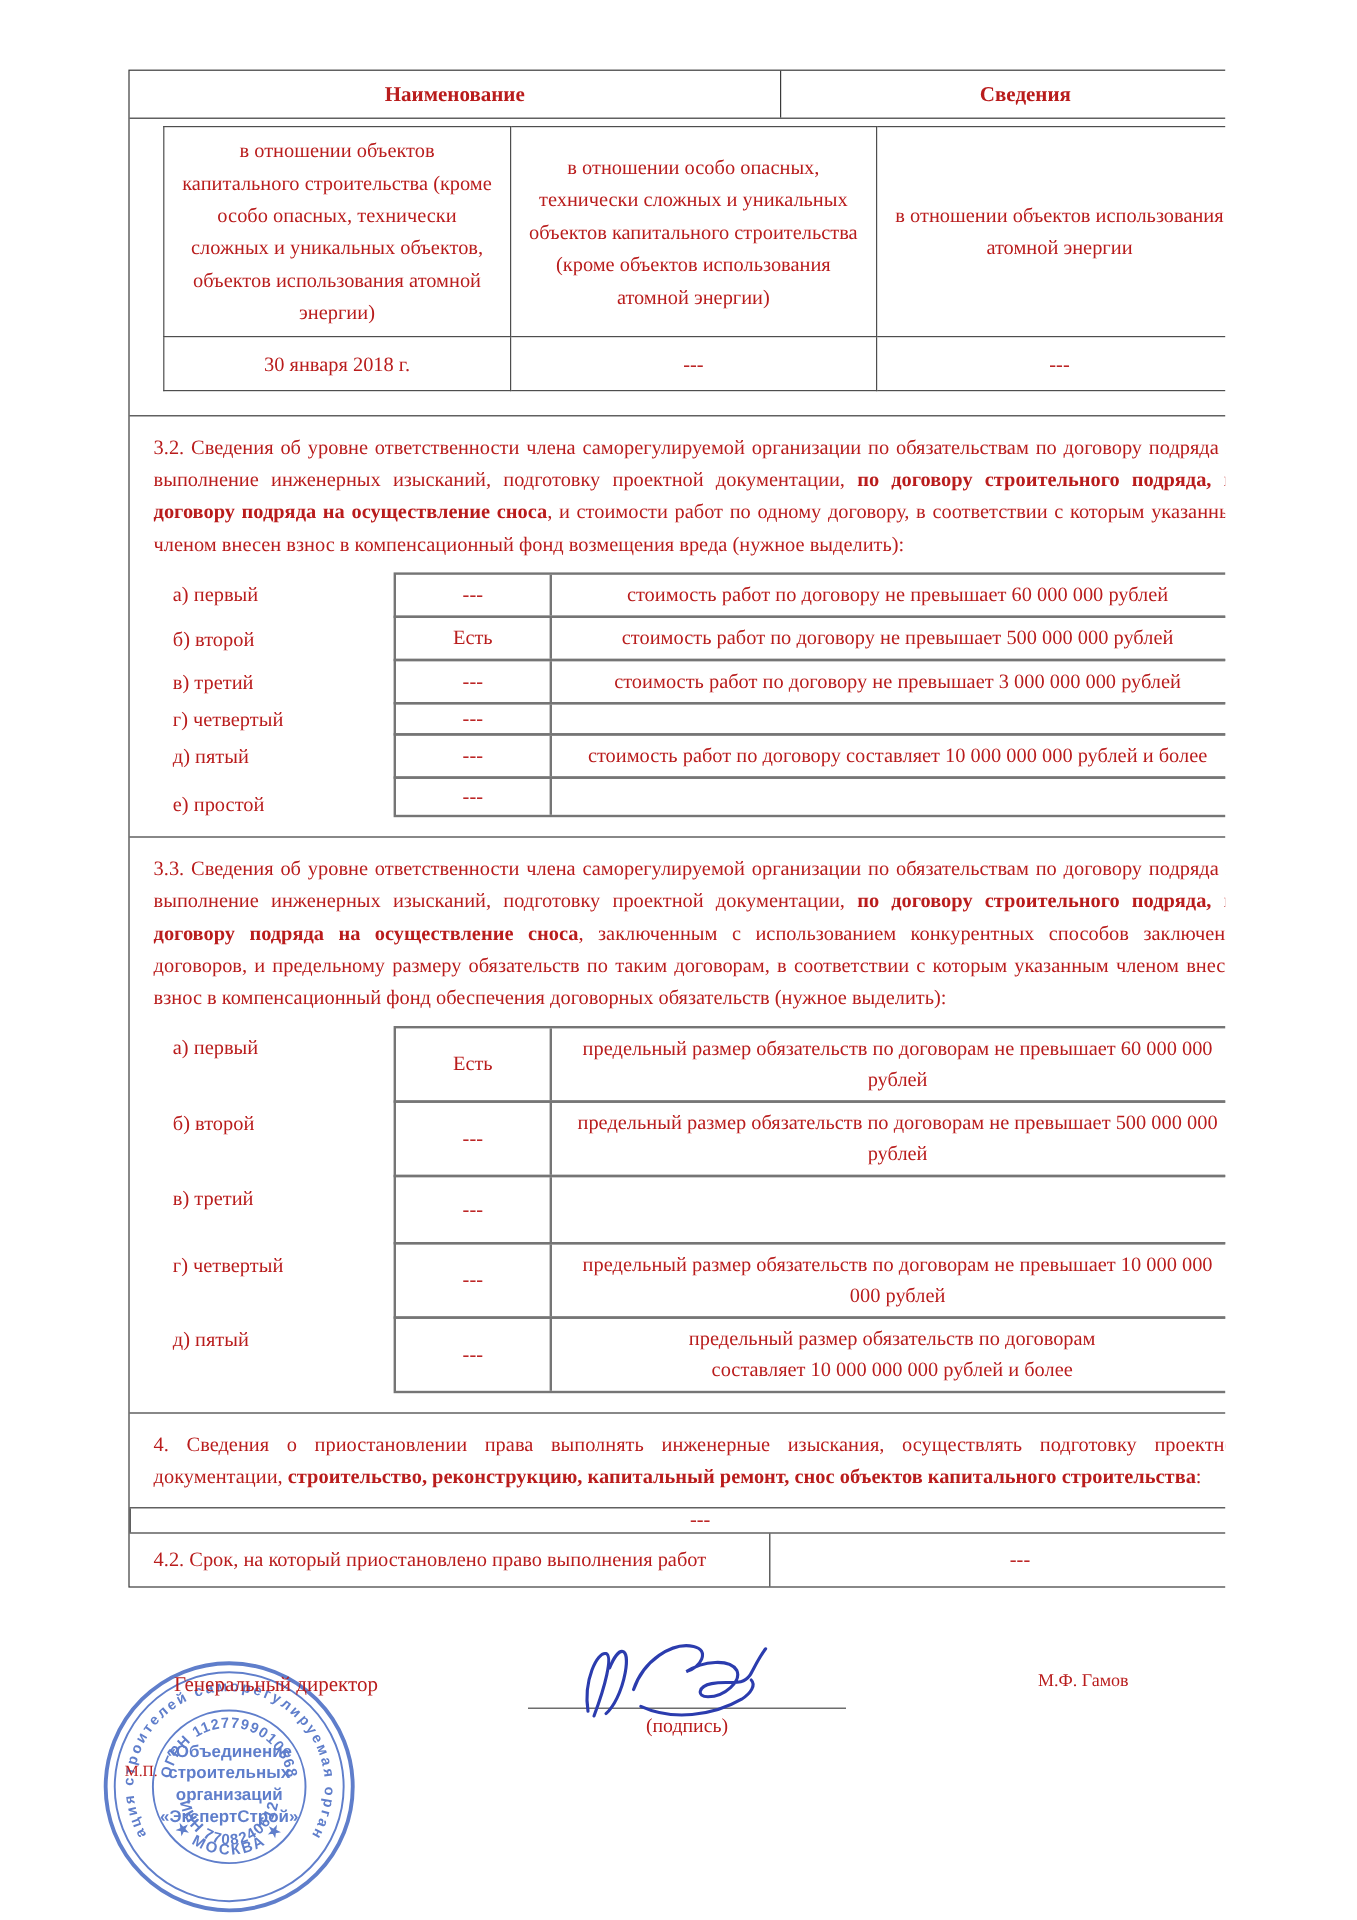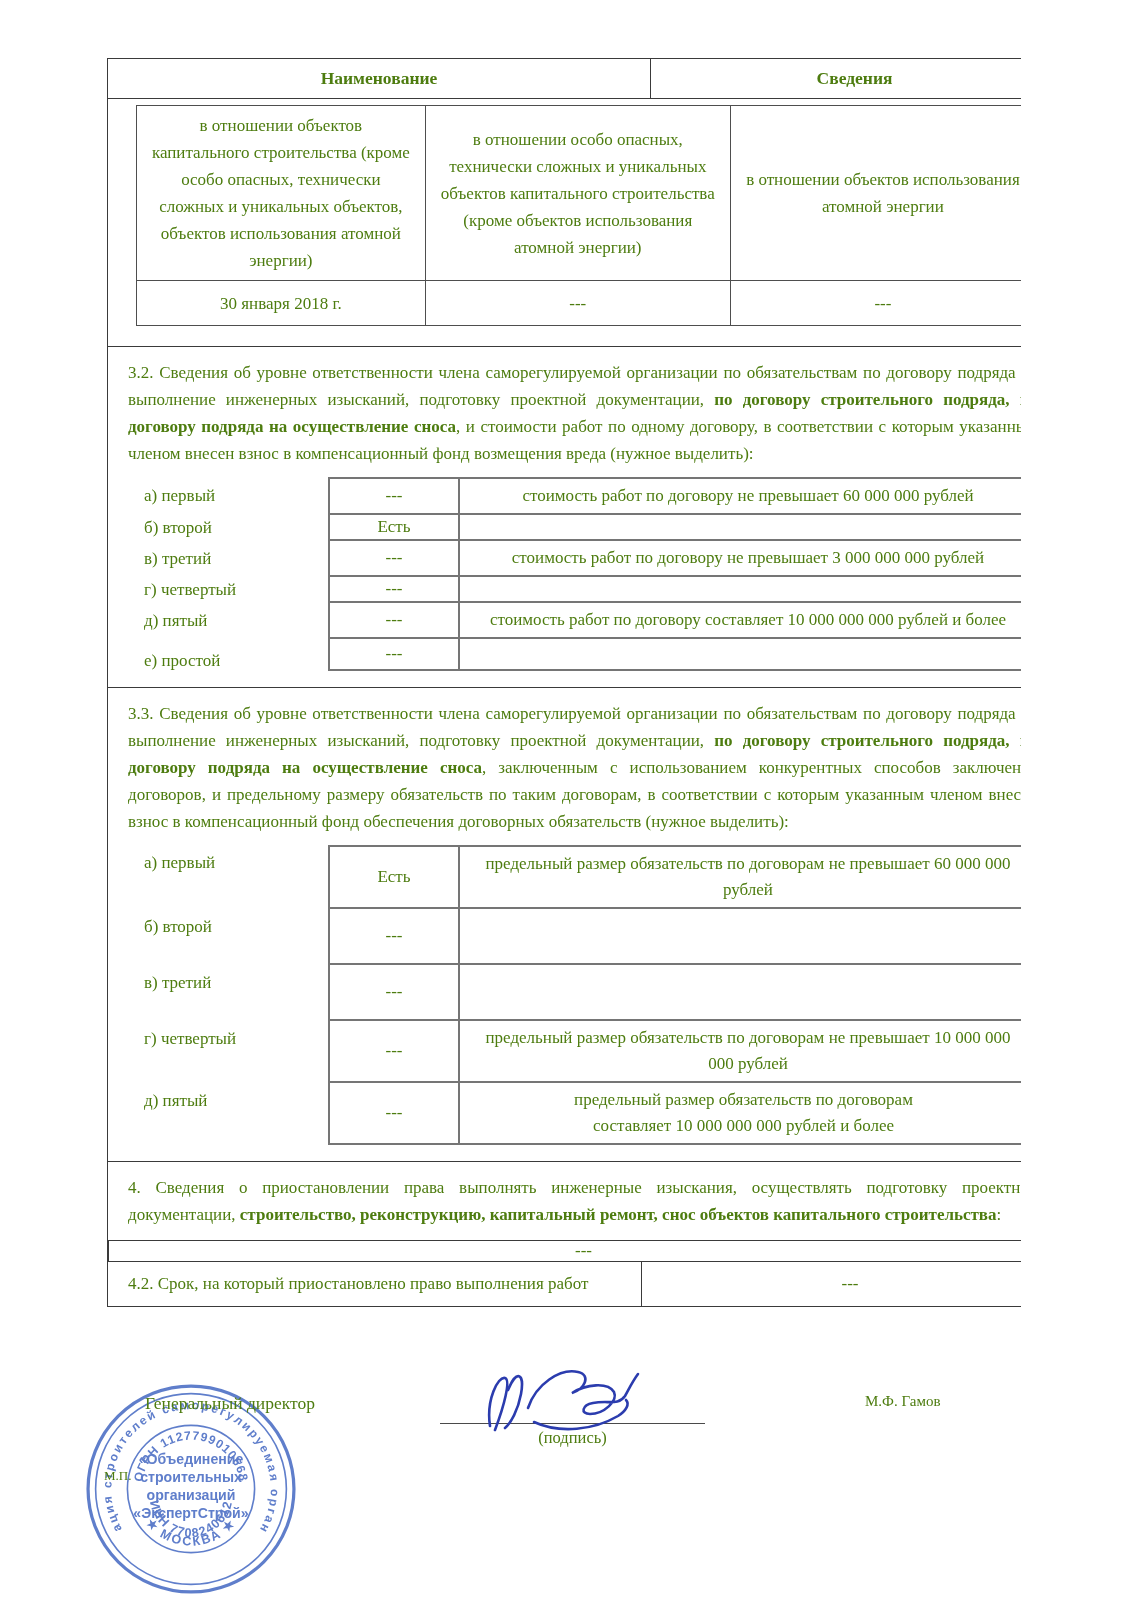--- a/index.html
+++ b/index.html
@@ -1,18 +1,18 @@
 <!DOCTYPE html>
 <html><head>
 <meta charset="utf-8">
 <style>
   html,body { margin:0; padding:0; background:#ffffff; }
   .page {
     position:relative; width:1021px; height:1600px; background:#ffffff;
-    font-family:"Liberation Serif", serif; color:#4d7c0f; overflow:hidden;
+    font-family:"Liberation Serif", serif; color:#b91c1c; overflow:hidden;
   }
   .doc {
     position:absolute; left:107px; top:58px; width:952px;
     border:1.6px solid #3a3a3a; box-sizing:border-box; background:#fff;
   }
   
   .hdr-row { display:flex; border-bottom:1.6px solid #3a3a3a; }
   .hdr-cell { padding:9px 6px; font-weight:bold; font-size:17.5px; text-align:center; box-sizing:border-box; }
   .hdr-cell.c1 { width:543px; border-right:1.6px solid #3a3a3a; }
   .hdr-cell.c2 { flex:1; }
@@ -87,20 +87,21 @@
           <div class="lvl-label">а) первый</div>
           <div class="lvl-box">
               <div class="lvl-mark">---</div>
               <div class="lvl-desc">стоимость работ по договору не превышает 60 000 000 рублей</div>
             </div>
         </div>
         <div class="lvl-row">
           <div class="lvl-label">б) второй</div>
           <div class="lvl-box">
               <div class="lvl-mark">Есть</div>
+              <div class="lvl-desc">стоимость работ по договору не превышает 500 000 000 рублей</div>
             </div>
         </div>
         <div class="lvl-row">
           <div class="lvl-label">в) третий</div>
           <div class="lvl-box">
               <div class="lvl-mark">---</div>
               <div class="lvl-desc">стоимость работ по договору не превышает 3 000 000 000 рублей</div>
             </div>
         </div>
         <div class="lvl-row">
@@ -132,20 +133,21 @@
           <div class="lvl-label" style="align-items:flex-start; padding-top:8px;">а) первый</div>
           <div class="lvl-box" style="min-height:58px;">
               <div class="lvl-mark">Есть</div>
               <div class="lvl-desc">предельный размер обязательств по договорам не превышает 60 000 000 рублей</div>
             </div>
         </div>
         <div class="lvl-row">
           <div class="lvl-label" style="align-items:flex-start; padding-top:8px;">б) второй</div>
           <div class="lvl-box" style="min-height:58px;">
               <div class="lvl-mark">---</div>
+              <div class="lvl-desc">предельный размер обязательств по договорам не превышает 500 000 000 рублей</div>
             </div>
         </div>
         <div class="lvl-row">
           <div class="lvl-label" style="align-items:flex-start; padding-top:8px;">в) третий</div>
           <div class="lvl-box" style="min-height:58px;">
               <div class="lvl-mark">---</div>
             </div>
         </div>
         <div class="lvl-row">
           <div class="lvl-label" style="align-items:flex-start; padding-top:8px;">г) четвертый</div>

